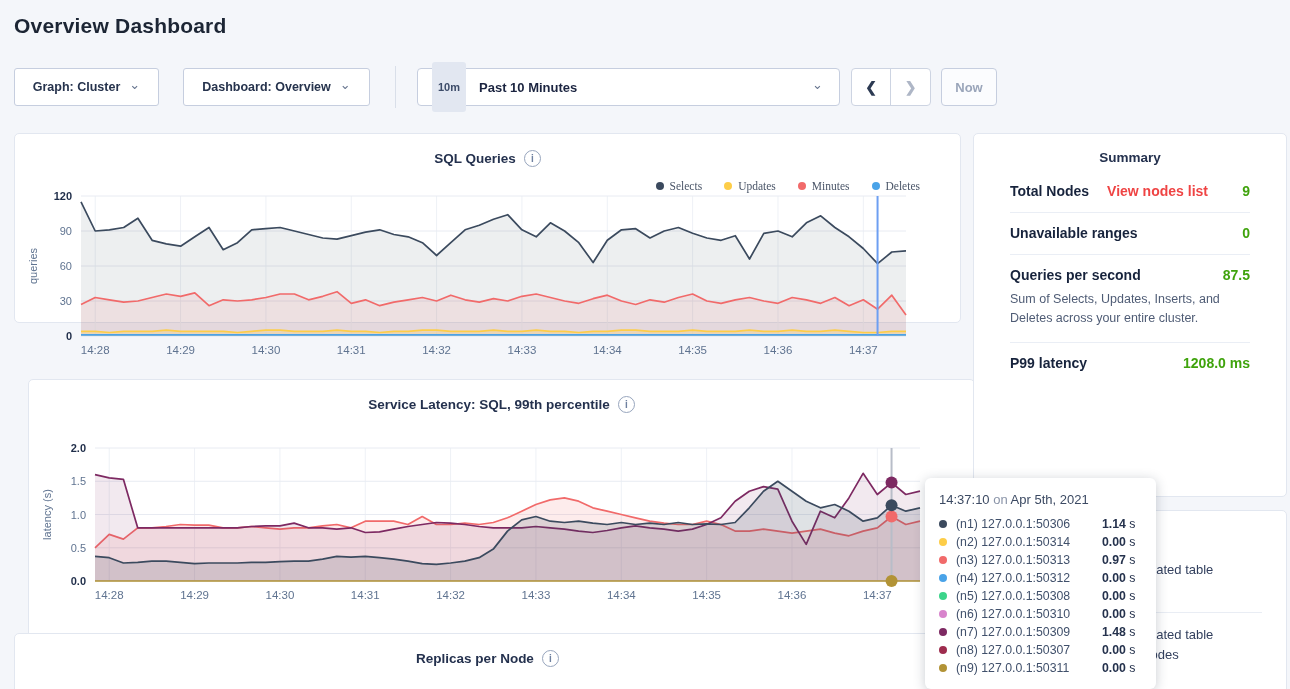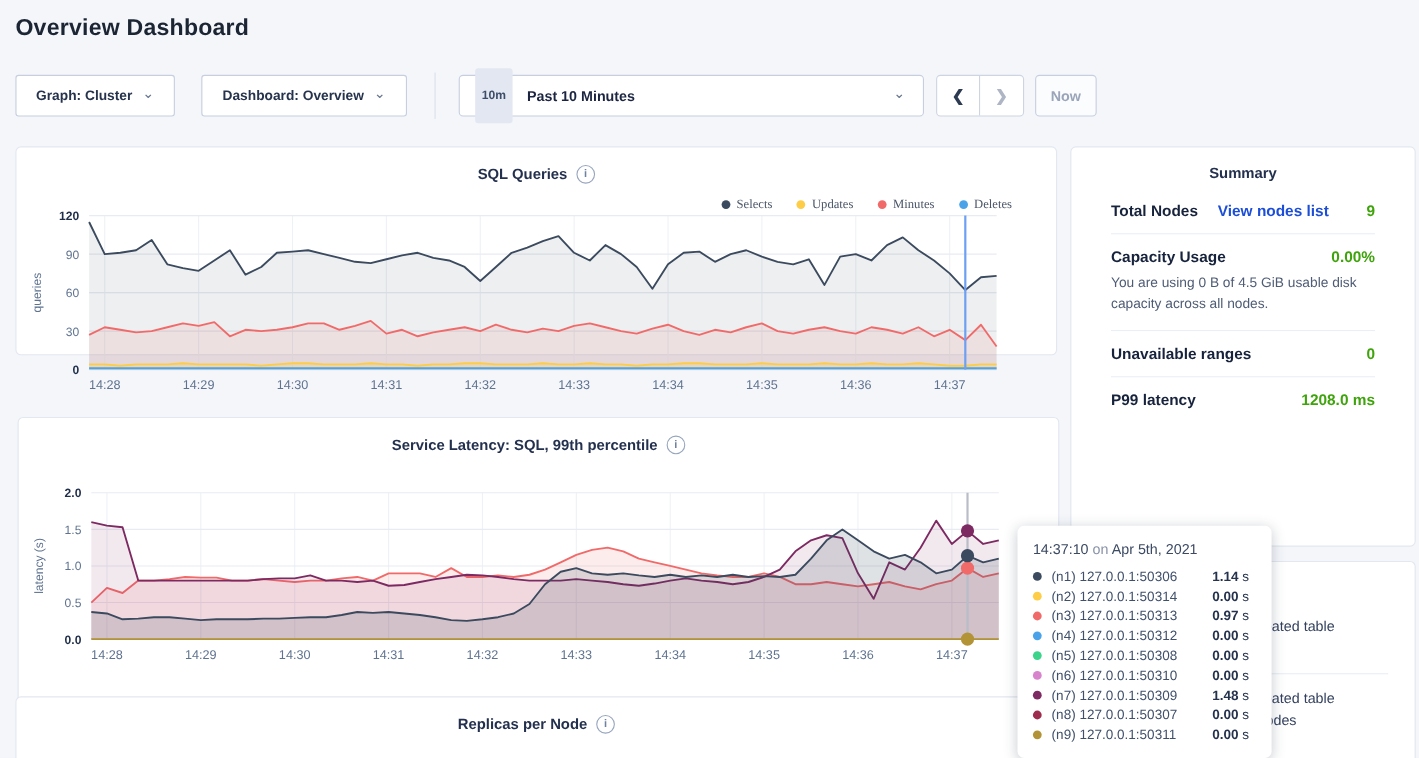--- a/index.html
+++ b/index.html
@@ -26,37 +26,37 @@
   .arrow-btn.next { color:#aeb6c6; }
   #now-btn { left:941px; width:56px; border-radius:4px; background:#fbfcfe; color:#9aa5ba; font-size:13px; cursor:default; }
 
   
   .panel { position:absolute; background:#fff; border:1px solid #e2e7f0; border-radius:5px; }
   .panel-title { display:flex; align-items:center; justify-content:center; gap:8px; padding-top:16px;
                  font-size:13.5px; font-weight:700; color:#24314e; }
   .info-icon { width:17px; height:17px; border:1px solid #97a5bd; border-radius:50%; color:#6f81a0;
                font-size:10px; line-height:15px; text-align:center; font-weight:600; font-style:normal; cursor:pointer; }
   #sql-panel { left:14px; top:133px; width:947px; height:190px; }
-  #latency-panel { left:16px; top:379px; width:947px; height:300px; }
+  #latency-panel { left:28px; top:379px; width:947px; height:300px; }
   #replicas-panel { left:14px; top:633px; width:947px; height:110px; }
   .chart-svg { position:absolute; left:0; top:0; }
   .chart-svg text { font-family:"Liberation Sans", sans-serif; }
 
   .legend { position:absolute; top:46px; right:40px; display:flex; gap:22px;font-family:Liberation Serif, serif; }
   .lg-item { display:flex; align-items:center; gap:6px; font-size:11.5px; color:#4a5568; cursor:pointer; }
   .lg-dot { width:8px; height:8px; border-radius:50%; }
 
   
   #summary-card { left:973px; top:133px; width:314px; height:364px; }
   .scard-title { text-align:center; font-size:13.5px; font-weight:700; color:#24314e; padding:16px 0 6px; }
   .sblock { margin:0 36px; padding:12px 0 13px; border-bottom:1px solid #eaeef5; }
   .sblock.last { border-bottom:none; }
   .srow { display:flex; justify-content:space-between; align-items:baseline; gap:8px; }
   .slabel { font-size:14px; font-weight:700; color:#17233c; white-space:nowrap; }
-  .slink { font-size:14px; font-weight:700; color:#1d4ed8; margin-right:auto; margin-left:10px; cursor:pointer; white-space:nowrap; }
+  .slink { font-size:14px; font-weight:700; color:#ef4444; margin-right:auto; margin-left:10px; cursor:pointer; white-space:nowrap; }
   .sval { font-size:14px; font-weight:700; color:#3fa30c; white-space:nowrap; }
   .sdesc { font-size:12.5px; color:#4f5c75; line-height:1.55; margin-top:7px; }
 
   
   #events-card { left:973px; top:510px; width:314px; height:215px; }
   .event-row { margin:0 24px; padding:12px 0; font-size:13px; color:#33405e; line-height:1.55; border-bottom:1px solid #e9edf4; }
   .event-row.last { border-bottom:none; }
 
   
   .tooltip { position:absolute; left:925px; top:478px; width:231px; background:#fff; border-radius:6px;
@@ -222,30 +222,30 @@
   <div class="scard-title">Summary</div>
   <div class="sblock">
     <div class="srow">
       <span class="slabel">Total Nodes</span>
       <span class="slink">View nodes list</span>
       <span class="sval">9</span>
     </div>
   </div>
   <div class="sblock">
     <div class="srow">
-      <span class="slabel">Capacity Usage</span>
-      <span class="sval">0.00%</span>
-    </div>
-    <div class="sdesc">You are using 0 B of 4.5 GiB usable disk capacity across all nodes.</div>
+      <span class="slabel">Unavailable ranges</span>
+      <span class="sval">0</span>
+    </div>
   </div>
   <div class="sblock">
     <div class="srow">
-      <span class="slabel">Unavailable ranges</span>
-      <span class="sval">0</span>
-    </div>
+      <span class="slabel">Queries per second</span>
+      <span class="sval">87.5</span>
+    </div>
+    <div class="sdesc">Sum of Selects, Updates, Inserts, and Deletes across your entire cluster.</div>
   </div>
   <div class="sblock last">
     <div class="srow">
       <span class="slabel">P99 latency</span>
       <span class="sval">1208.0 ms</span>
     </div>
   </div>
 </div>
 
 <div class="panel" id="events-card">

